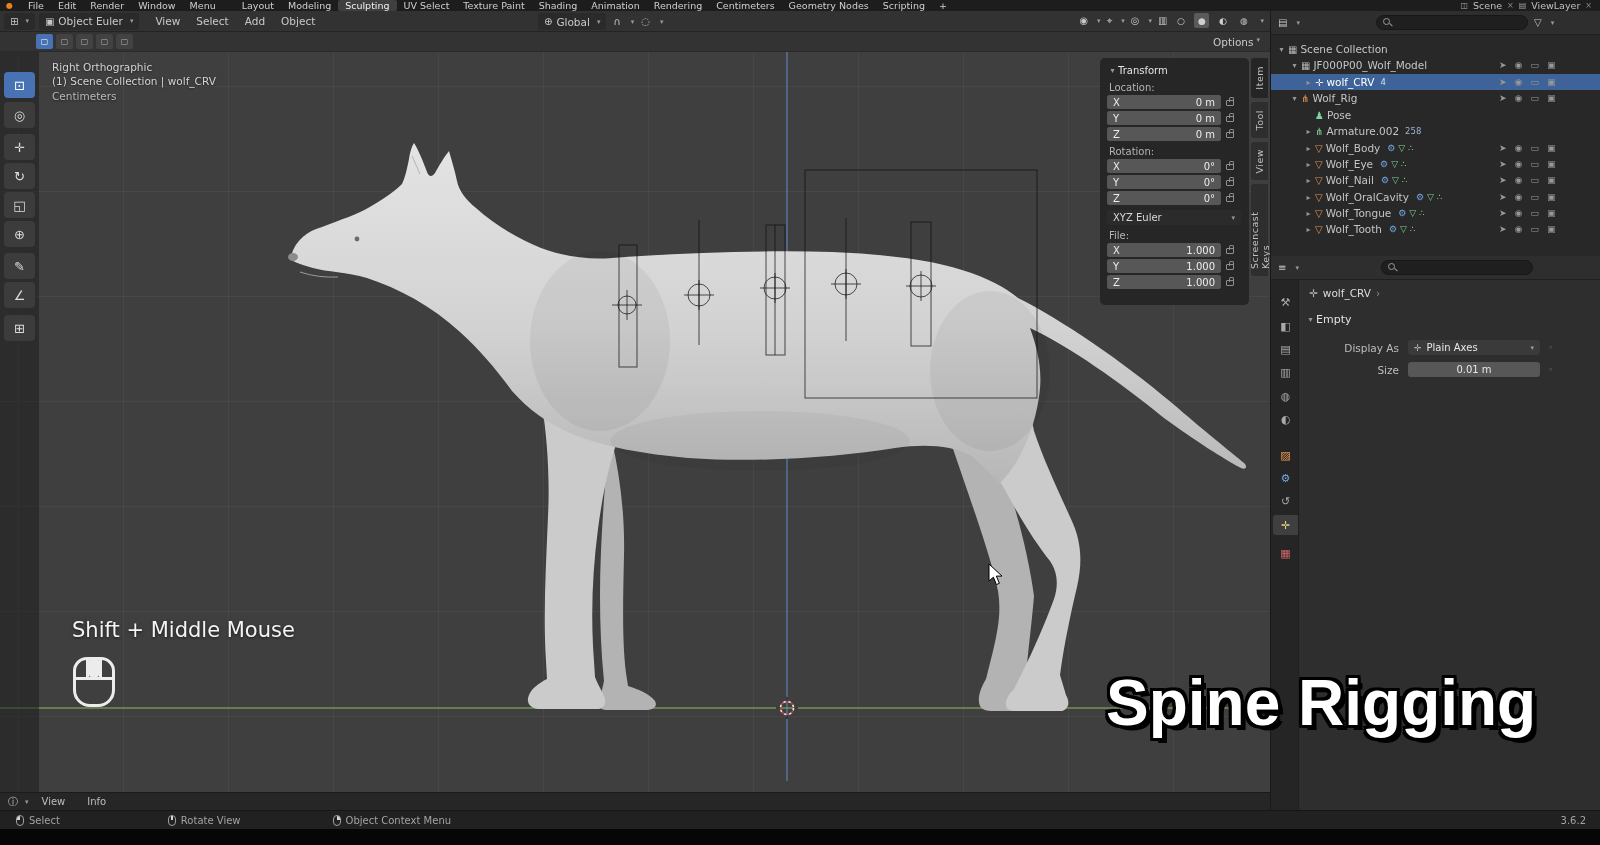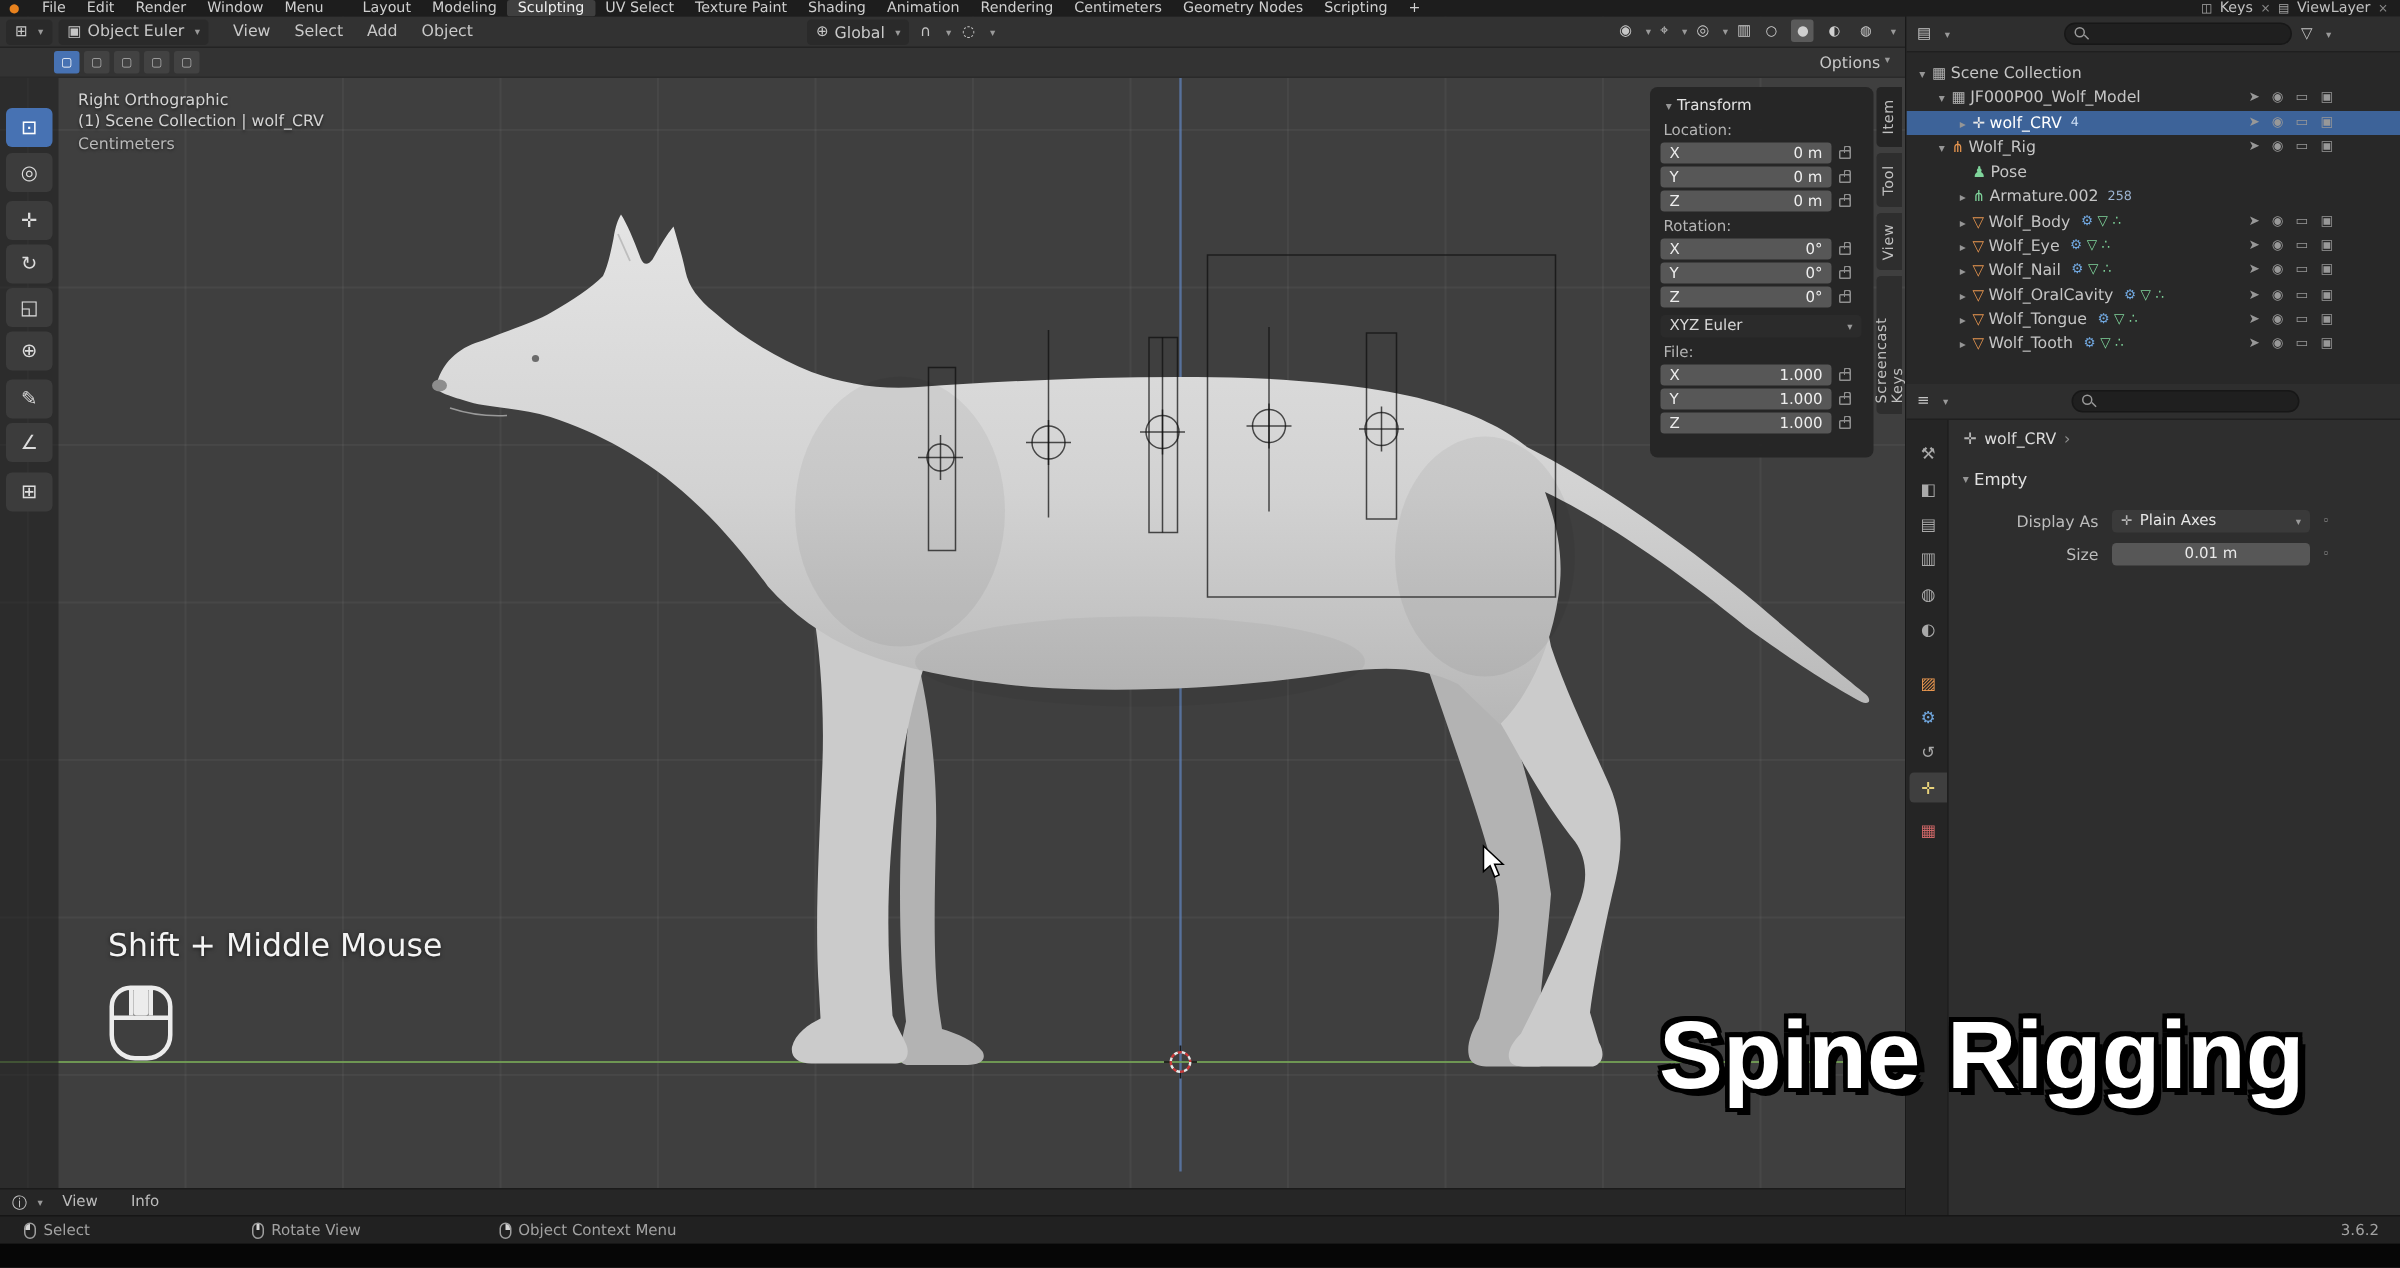--- a/index.html
+++ b/index.html
@@ -129,21 +129,21 @@
       <span class="wtab">Shading</span>
       <span class="wtab">Animation</span>
       <span class="wtab">Rendering</span>
       <span class="wtab">Centimeters</span>
       <span class="wtab">Geometry Nodes</span>
       <span class="wtab">Scripting</span>
       <span class="wtab">+</span>
     </span>
     <span class="tb-right">
       <span class="tbicon">◫</span>
-      <span>Keys</span>
+      <span>Scene</span>
       <span class="x">×</span>
       <span class="tbicon">▤</span>
       <span>ViewLayer</span>
       <span class="x">×</span>
     </span>
   </div>
 
   <div id="viewport" class="abs">
 
     <div id="canvas" class="abs">

